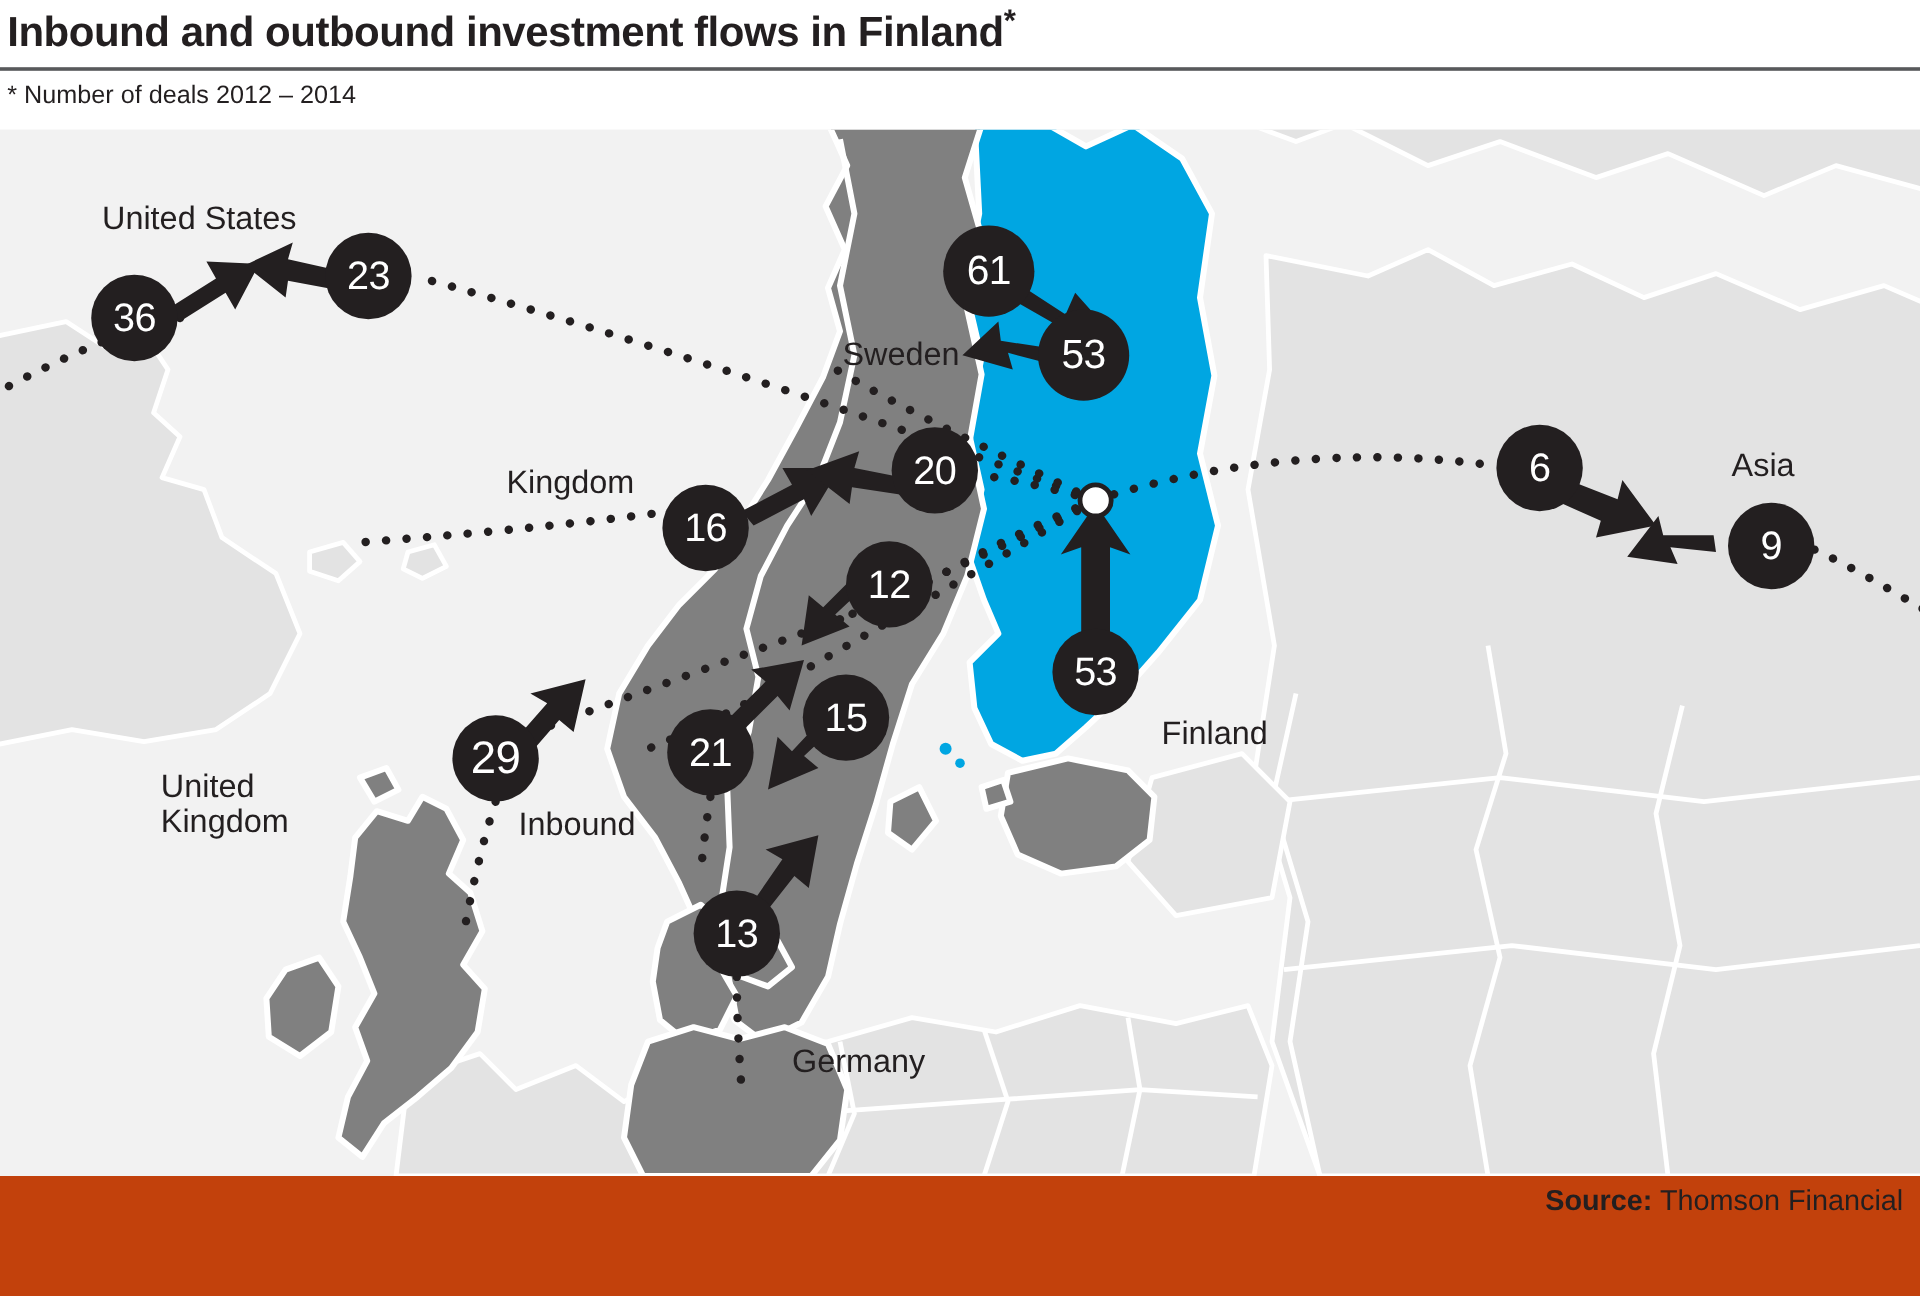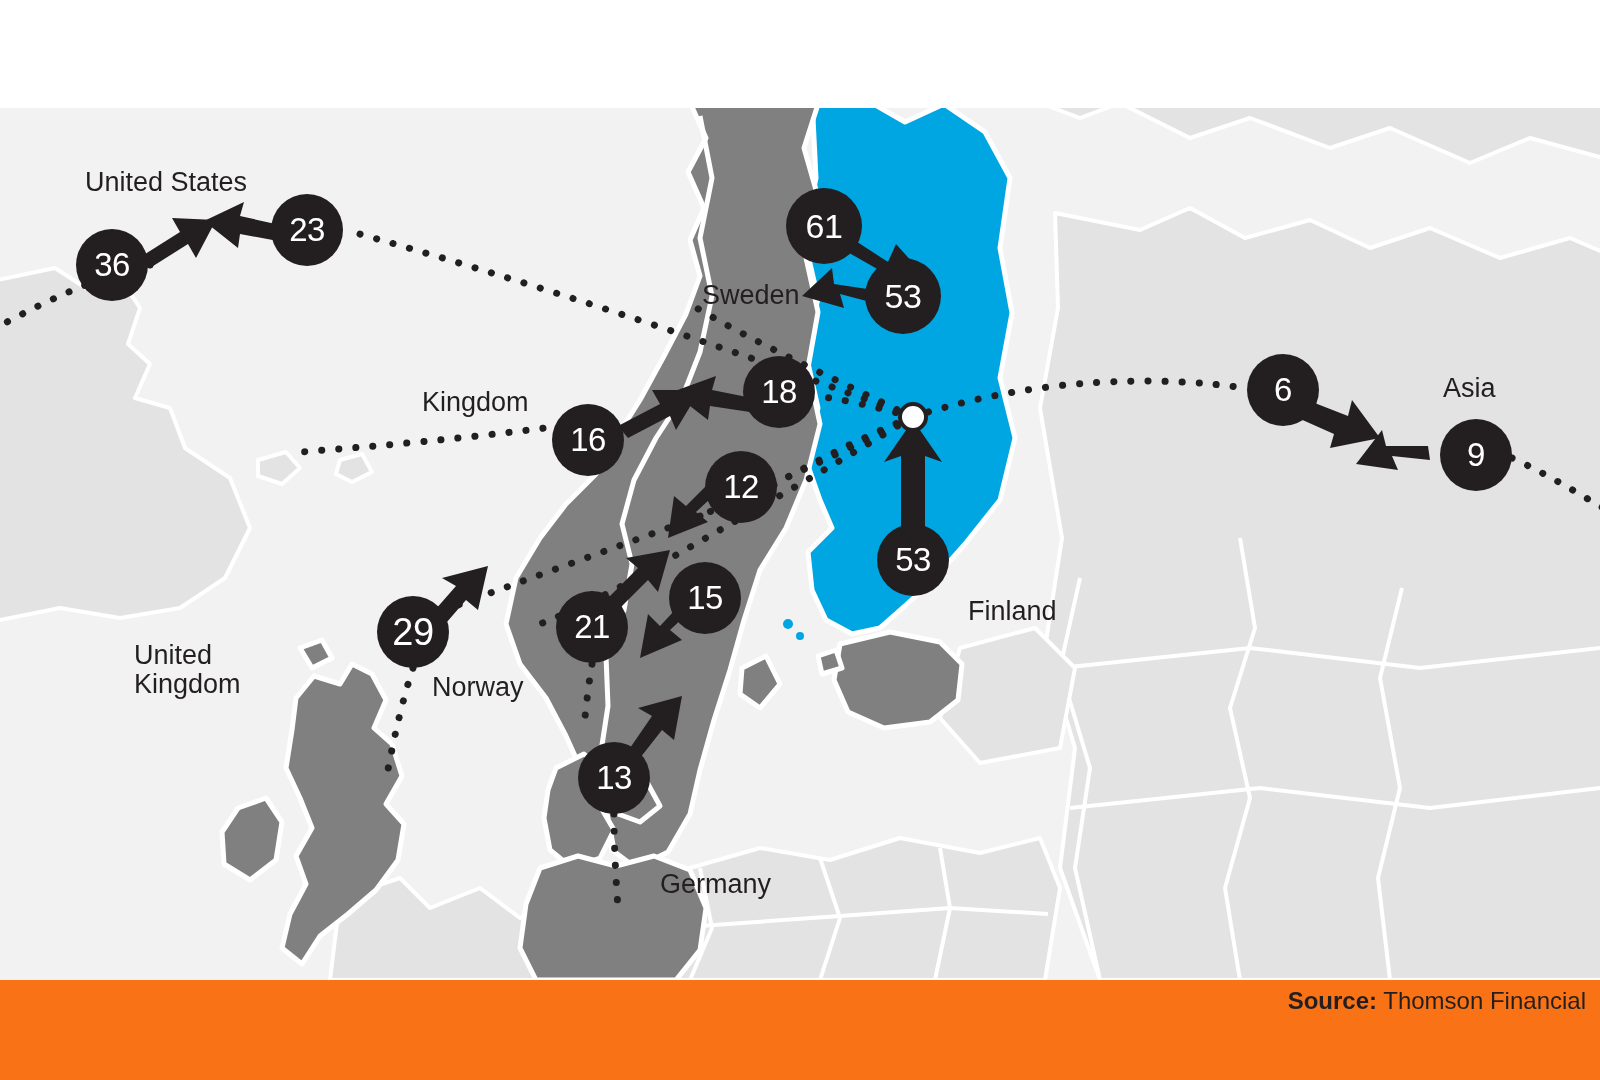--- a/index.html
+++ b/index.html
@@ -23,21 +23,21 @@
   #subtitle {
     position:absolute; left:6px; top:68px;
     font-size:21px; color:#231f20; font-weight:normal; white-space:nowrap;
   }
 
   
   #map { position:absolute; left:0; top:108px; width:1600px; height:872px; background:#f2f2f2; overflow:hidden; }
   #map svg { display:block; }
 
   
-  #footer { position:absolute; left:0; top:980px; width:1600px; height:100px; background:#f97316; }
+  #footer { position:absolute; left:0; top:980px; width:1600px; height:100px; background:#c2410c; }
   #source {
     position:absolute; right:14px; top:7px;
     font-size:24px; color:#231f20; white-space:nowrap;
   }
   #source .lbl { font-weight:bold; }
 
   
   .country-label {
     position:absolute; font-weight:normal; color:#231f20;
     font-size:27px; line-height:1.08; white-space:pre-line;
@@ -47,20 +47,27 @@
     background:#231f20; color:#ffffff;
     display:flex; align-items:center; justify-content:center;
     font-weight:normal; letter-spacing:-0.5px;
   }
 </style>
 </head>
 <body>
 
 <div id="page">
 
+  <div id="header">
+    <div id="title">
+      <span>Inbound and outbound investment flows in Finland</span><span class="ast">*</span>
+    </div>
+    <div id="rule"></div>
+    <div id="subtitle">* Number of deals 2012 – 2014</div>
+  </div>
 
   <div id="map">
 
     <svg width="1600" height="872" viewBox="0 0 1600 872">
       <defs>
         <marker id="void"></marker>
       </defs>
 
       <rect x="0" y="0" width="1600" height="872" fill="#f2f2f2"></rect>
 
@@ -204,33 +211,33 @@
       </g>
 
       <circle cx="913" cy="309" r="13" fill="#ffffff" stroke="#231f20" stroke-width="4"></circle>
     </svg>
 
     <div class="country-label" style="left:85px;  top:60px;">United States</div>
     <div class="country-label" style="left:702px; top:173px;">Sweden</div>
     <div class="country-label" style="left:422px; top:280px;">Kingdom</div>
     <div class="country-label" style="left:134px; top:533px;">United
 Kingdom</div>
-    <div class="country-label" style="left:432px; top:565px;">Norway</div>
+    <div class="country-label" style="left:432px; top:565px;">Inbound</div>
     <div class="country-label" style="left:968px; top:489px;">Finland</div>
     <div class="country-label" style="left:660px; top:762px;">Germany</div>
     <div class="country-label" style="left:1443px;top:266px;">Asia</div>
 
     <div class="bubble" style="left:76px;  top:121px; width:72px; height:72px; font-size:33px;">36</div>
     <div class="bubble" style="left:271px; top:86px;  width:72px; height:72px; font-size:33px;">23</div>
 
     <div class="bubble" style="left:786px; top:80px;  width:76px; height:76px; font-size:34px;">61</div>
     <div class="bubble" style="left:865px; top:150px; width:76px; height:76px; font-size:34px;">53</div>
 
     <div class="bubble" style="left:552px; top:296px; width:72px; height:72px; font-size:33px;">16</div>
-    <div class="bubble" style="left:743px; top:248px; width:72px; height:72px; font-size:33px;">18</div>
+    <div class="bubble" style="left:743px; top:248px; width:72px; height:72px; font-size:33px;">20</div>
 
     <div class="bubble" style="left:705px; top:343px; width:72px; height:72px; font-size:33px;">12</div>
     <div class="bubble" style="left:556px; top:483px; width:72px; height:72px; font-size:33px;">21</div>
 
     <div class="bubble" style="left:669px; top:454px; width:72px; height:72px; font-size:33px;">15</div>
     <div class="bubble" style="left:578px; top:634px; width:72px; height:72px; font-size:33px;">13</div>
 
     <div class="bubble" style="left:377px; top:488px; width:72px; height:72px; font-size:38px;">29</div>
 
     <div class="bubble" style="left:877px; top:416px; width:72px; height:72px; font-size:33px;">53</div>

